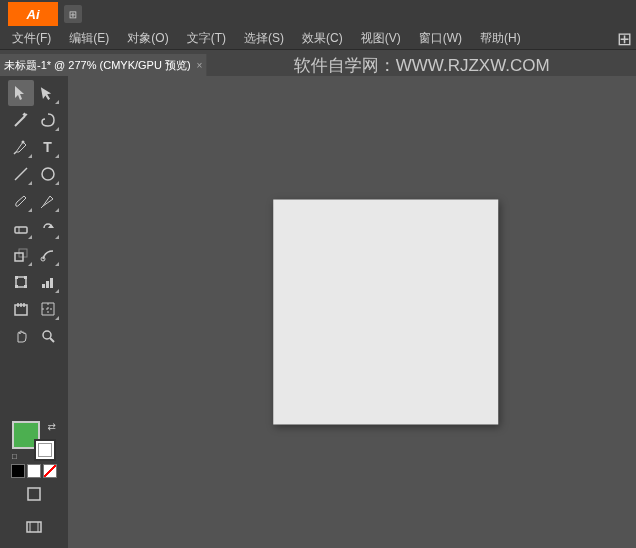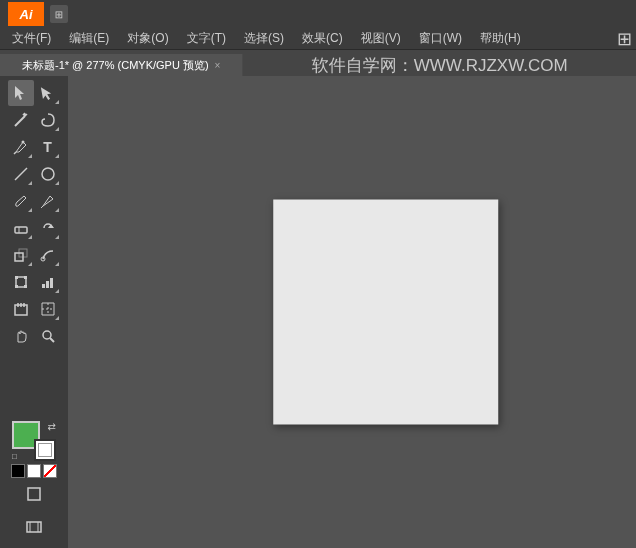--- a/index.html
+++ b/index.html
@@ -15,21 +15,21 @@
     
     #title-bar {
       width: 100%;
       height: 28px;
       background: #3c3c3c;
       display: flex;
       align-items: center;
       padding: 0 8px;
     }
     #ai-logo {
-      width: 36px;
+      width: 50px;
       height: 24px;
       background: #ff6a00;
       display: flex;
       align-items: center;
       justify-content: center;
       font-weight: bold;
       font-size: 13px;
       color: white;
       font-style: italic;
       margin-right: 6px;
@@ -70,21 +70,21 @@
       height: 26px;
       background: #454545;
       display: flex;
       align-items: flex-end;
       padding-left: 0;
     }
     .tab {
       height: 22px;
       background: #636363;
       color: #e0e0e0;
-      padding: 0 22px;
+      padding: 0 4px;
       display: flex;
       align-items: center;
       font-size: 11px;
       gap: 6px;
       border-right: 1px solid #4a4a4a;
       cursor: pointer;
       white-space: nowrap;
     }
     .tab.active {
       background: #535353;

